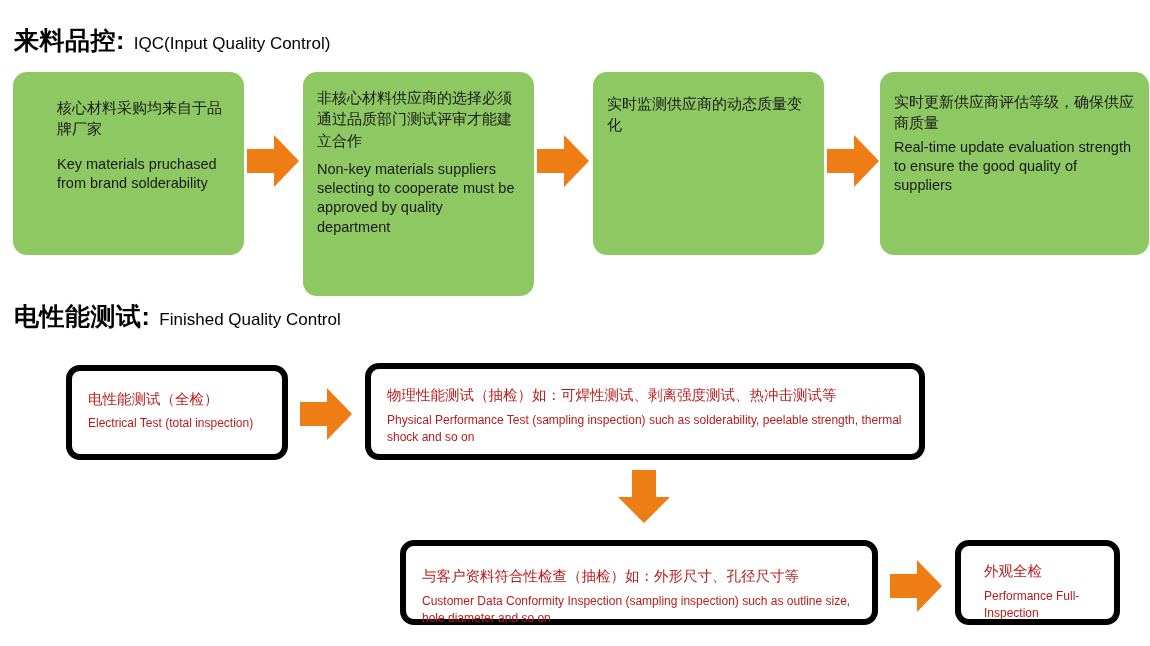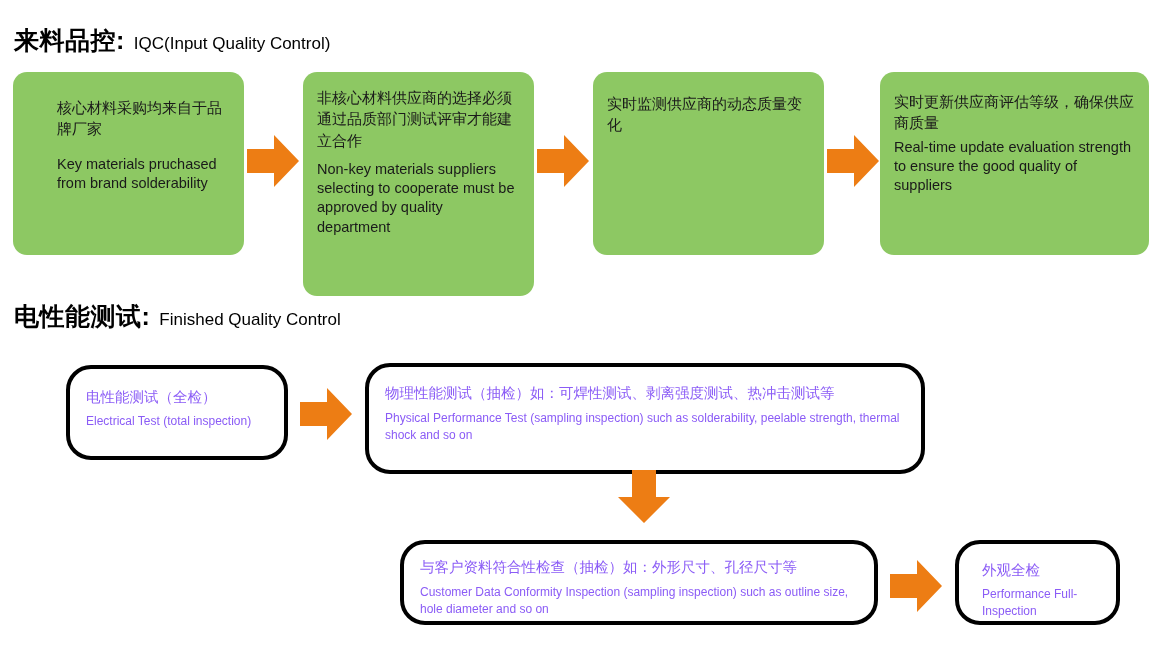--- a/index.html
+++ b/index.html
@@ -75,49 +75,49 @@
   #box-iqc-3 { padding-top: 22px; }
   #box-iqc-4 { padding-top: 20px; }
   #box-iqc-4 .cn-text { margin-bottom: 3px; }
   #box-iqc-3 .cn-text { margin-bottom: 10px; }
   #box-iqc-1 .cn-text { margin-bottom: 14px; }
 
   
   .outline-box {
     position: absolute;
     background: #ffffff;
-    border: 4px solid #000000;
-    border-radius: 25px;
+    border: 6px solid #000000;
+    border-radius: 14px;
     box-sizing: border-box;
     padding: 14px 16px;
-    color: #8b5cf6;
+    color: #b91c1c;
   }
   .outline-box .cn-text {
     font-size: 14.5px;
     line-height: 1.45;
     margin: 0 0 6px 0;
     font-family: "DejaVu Sans", "Liberation Sans", sans-serif;
     white-space: nowrap;
   }
   .outline-box .en-text {
     font-size: 12px;
     line-height: 1.42;
     margin: 0;
     font-family: "Liberation Sans", "DejaVu Sans", sans-serif;
   }
   .outline-box.narrow .cn-text { white-space: normal; }
   .outline-box.narrow .en-text { white-space: normal; }
 
   #box-fqc-electrical  { left: 66px;  top: 365px; width: 222px; height: 95px;  padding-top: 18px; }
-  #box-fqc-physical    { left: 365px; top: 363px; width: 560px; height: 111px;  padding-top: 16px; }
-  #box-fqc-conformity  { left: 400px; top: 540px; width: 478px; height: 85px;  padding-top: 13px; }
+  #box-fqc-physical    { left: 365px; top: 363px; width: 560px; height: 97px;  padding-top: 16px; }
+  #box-fqc-conformity  { left: 400px; top: 540px; width: 478px; height: 85px;  padding-top: 20px; }
   #box-fqc-appearance  { left: 955px; top: 540px; width: 165px; height: 85px;  padding-top: 16px; padding-left: 23px; }
 
   #box-fqc-electrical .cn-text { margin-bottom: 5px; }
-  #box-fqc-appearance .cn-text { margin-bottom: 5px; }
+  #box-fqc-appearance .cn-text { margin-bottom: 5px; font-family: Liberation Mono, monospace; }
 
   
   .arrow {
     position: absolute;
     display: block;
   }
   .arrow svg { display: block; }
 
   #arrow-iqc-1 { left: 247px; top: 133px; }
   #arrow-iqc-2 { left: 537px; top: 133px; }

